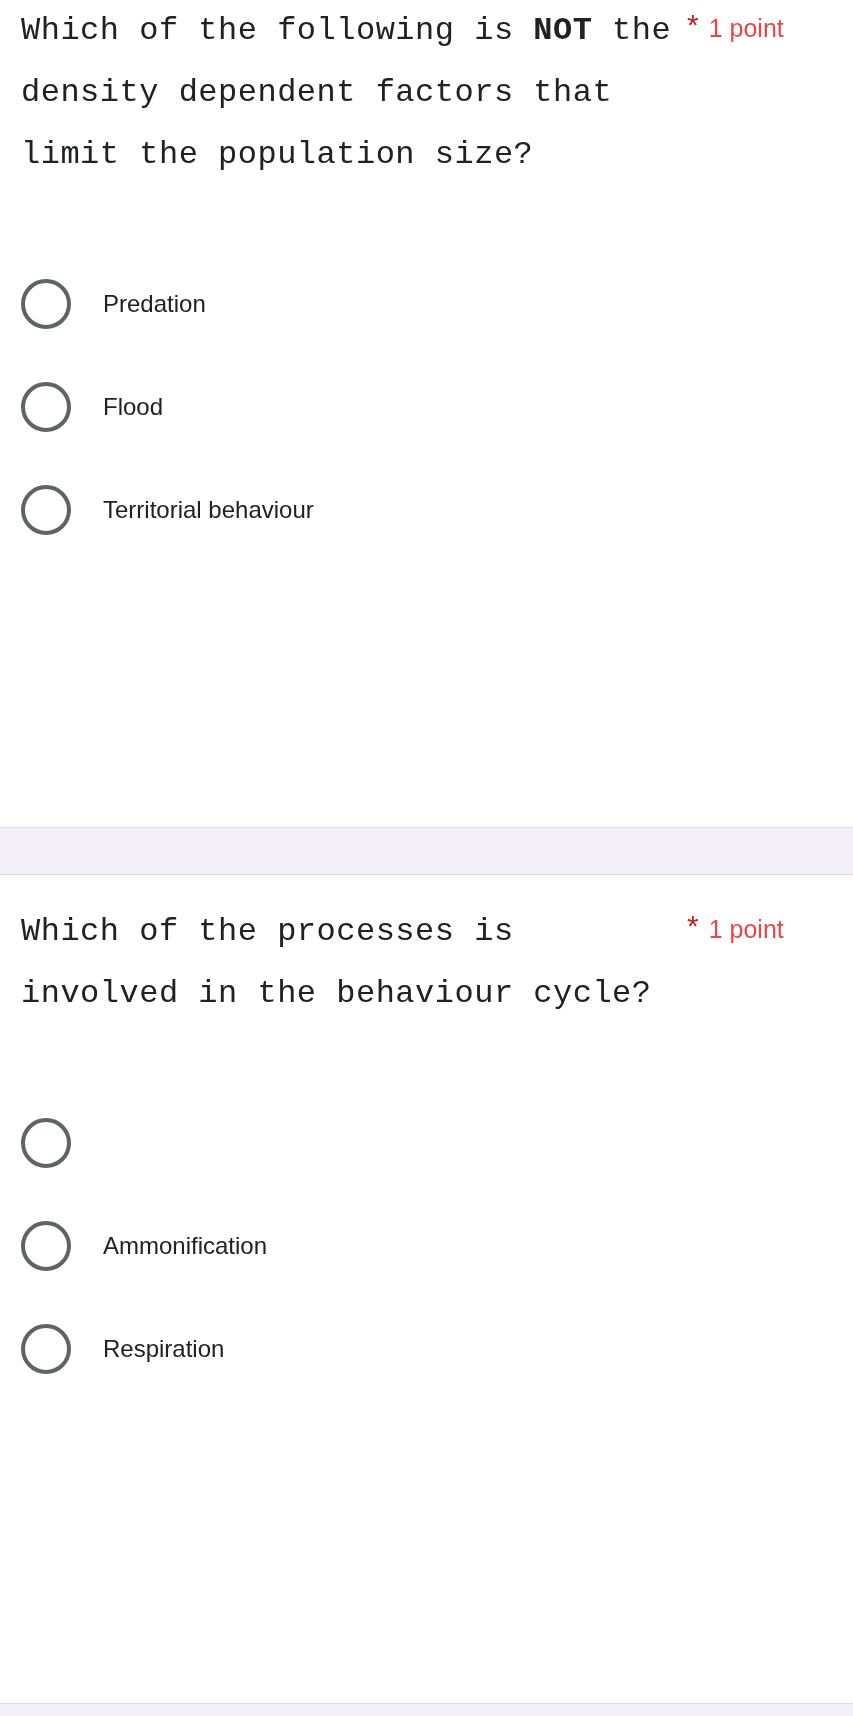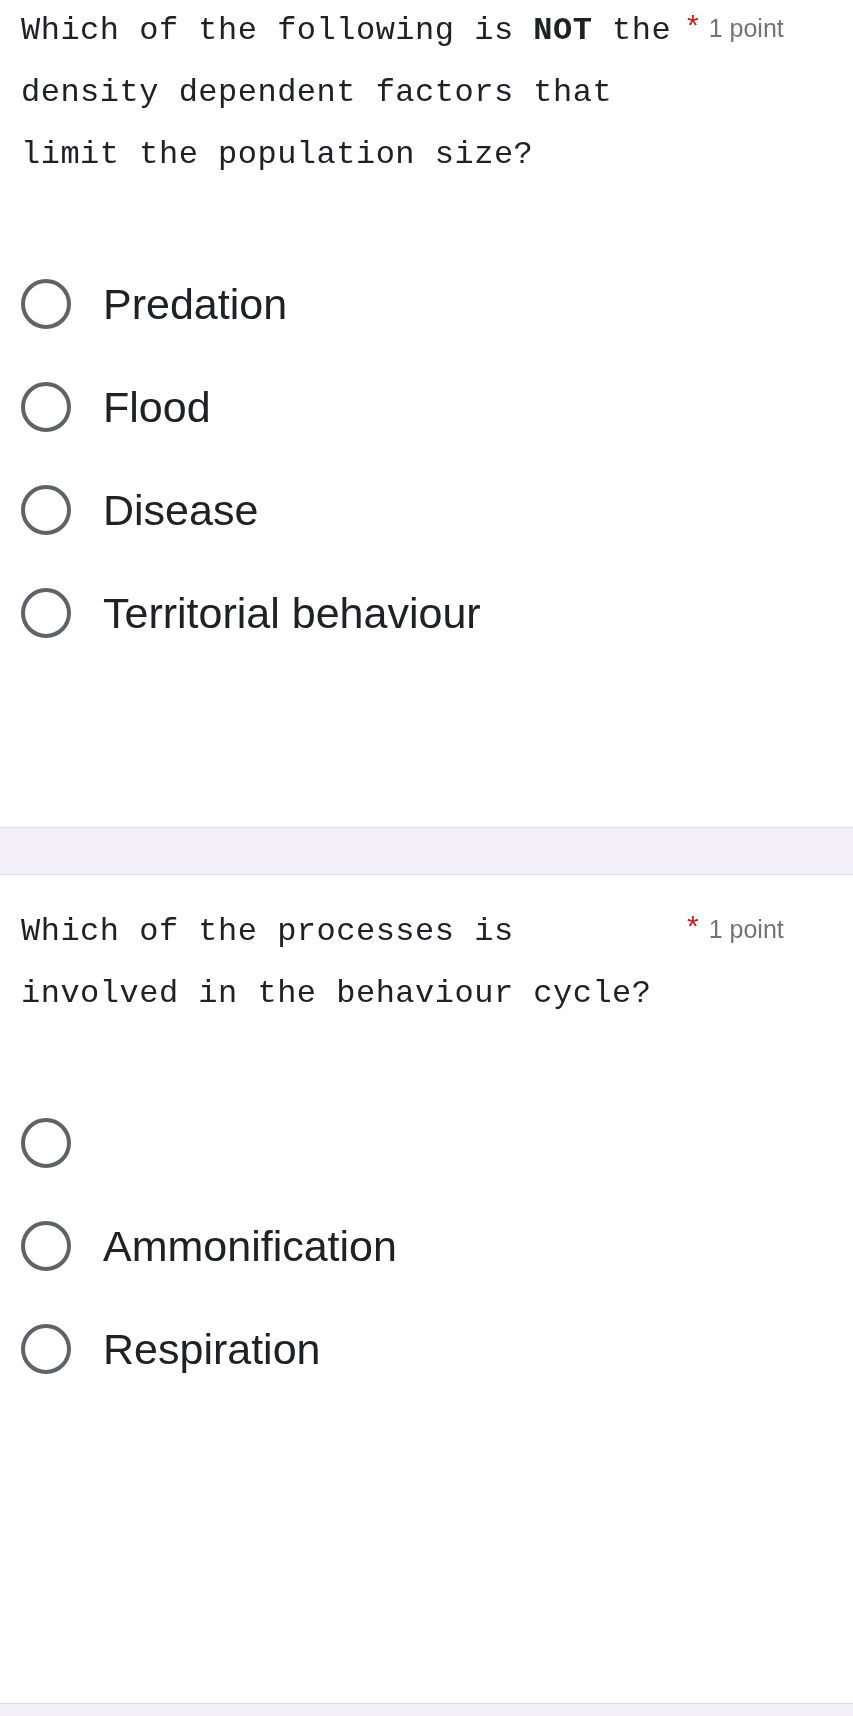--- a/index.html
+++ b/index.html
@@ -68,21 +68,21 @@
     color: #c5221f;
     margin-left: 6px;
     flex: 0 0 auto;
     align-self: flex-start;
     padding-top: 2px;
   }
   .points-label {
     font-family: "Liberation Sans", sans-serif;
     font-size: 25px;
     line-height: 56px;
-    color: #737373;
+    color: #ef4444;
     margin-left: 10px;
     white-space: nowrap;
     flex: 0 0 auto;
   }
 
   
   .options {
     padding-top: 66px;
   }
   .option-row {
@@ -96,21 +96,21 @@
     width: 50px;
     height: 50px;
     min-width: 50px;
     border: 4px solid #5f6368;
     border-radius: 50%;
     box-sizing: border-box;
     background: transparent;
   }
   .option-label {
     font-family: "Liberation Sans", sans-serif;
-    font-size: 43px;
+    font-size: 24px;
     line-height: 40px;
     color: #202124;
     margin-left: 32px;
     white-space: nowrap;
   }
 
   .q-tail {
     height: 56px;
   }
   .q-tail-2 {
@@ -130,24 +130,20 @@
     </div>
 
     <div class="options">
       <div class="option-row">
         <span class="radio-outer"></span>
         <span class="option-label">Predation</span>
       </div>
       <div class="option-row">
         <span class="radio-outer"></span>
         <span class="option-label">Flood</span>
-      </div>
-      <div class="option-row">
-        <span class="radio-outer"></span>
-        <span class="option-label">Disease</span>
       </div>
       <div class="option-row">
         <span class="radio-outer"></span>
         <span class="option-label">Territorial behaviour</span>
       </div>
     </div>
     <div class="q-tail"></div>
   </div>
 
   <div class="card-gap"></div>

